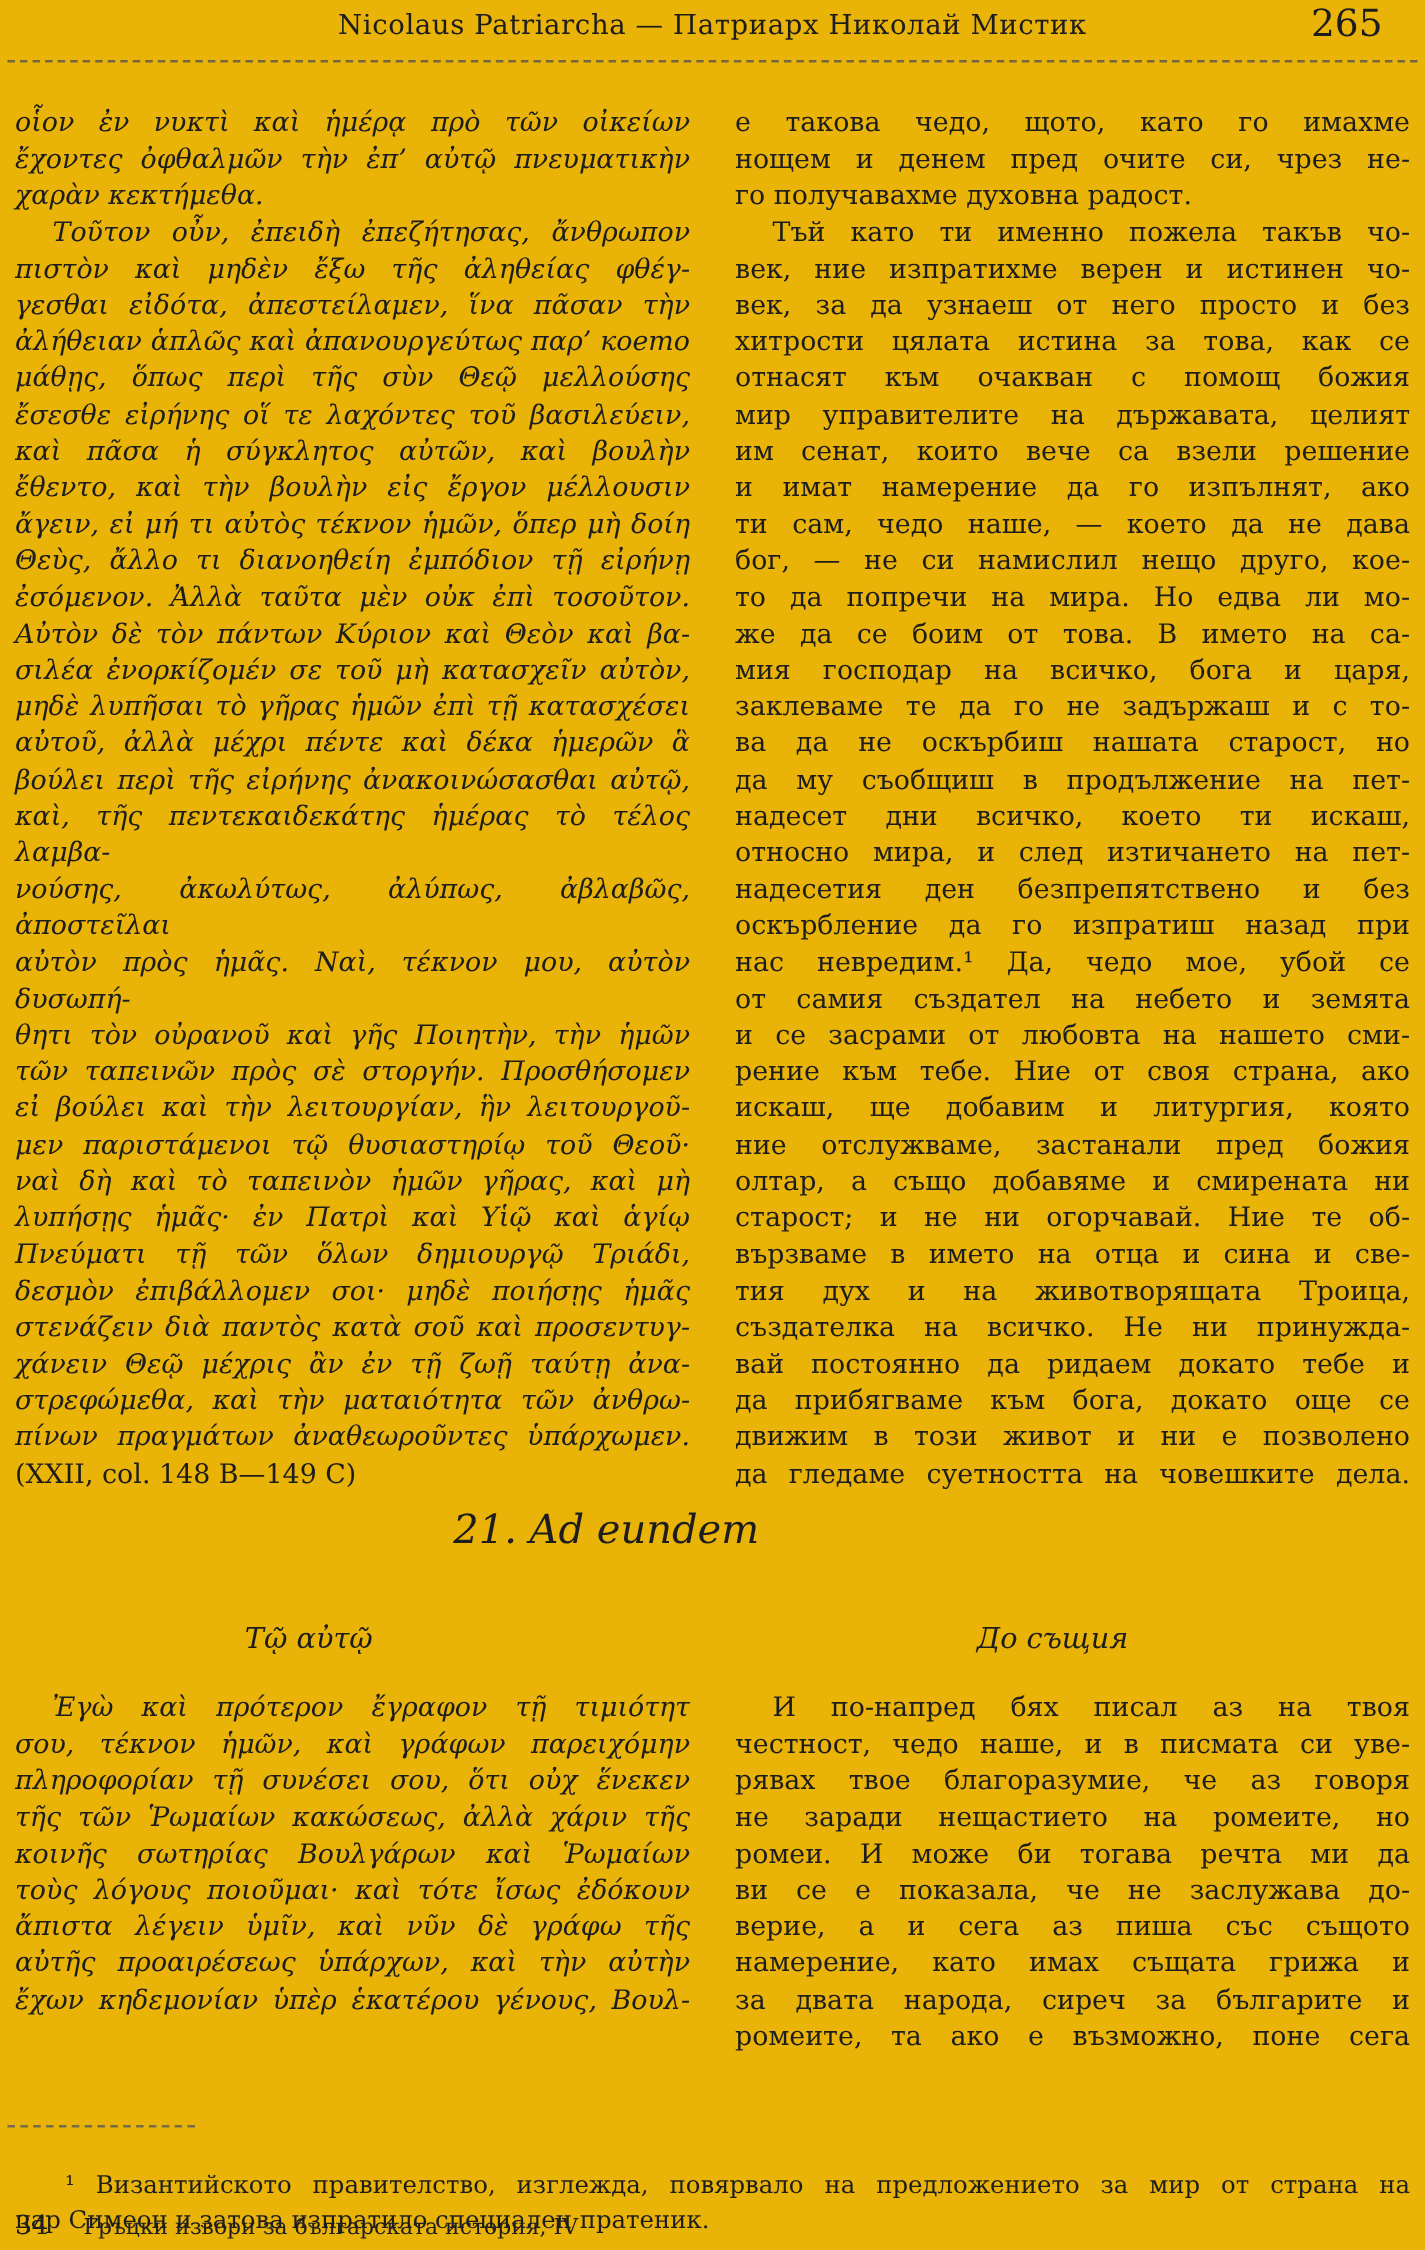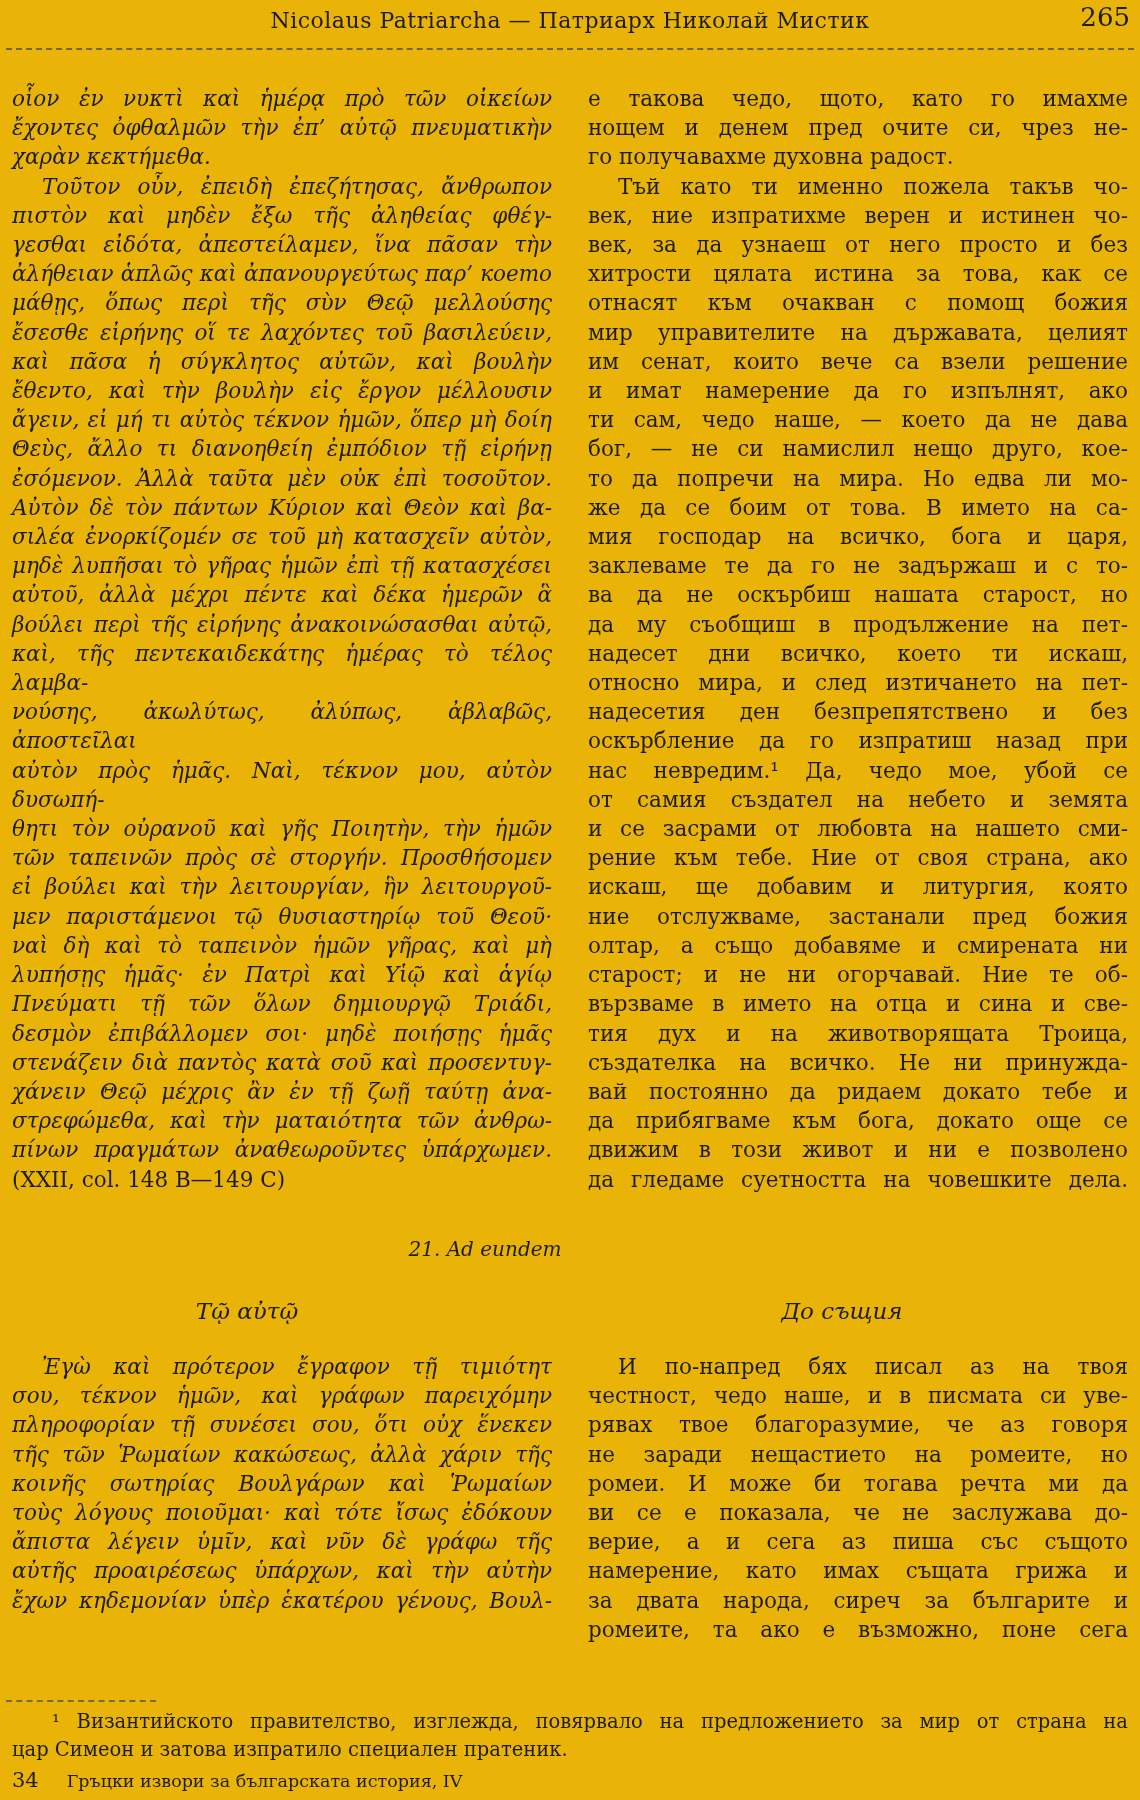--- a/index.html
+++ b/index.html
@@ -7,53 +7,53 @@
     position:relative; width:1140px; height:1800px;
     background:#eab308; color:#1d1d1d;
     font-family:"DejaVu Serif", serif;
     overflow:hidden;
   }
   .running-head {
     position:absolute; top:8px; left:0; width:1140px;
     text-align:center; font-size:22px; letter-spacing:0.5px;
   }
   .page-number {
-    position:absolute; top:2px; right:10px; font-size:26px;
+    position:absolute; top:2px; right:34px; font-size:30px;
   }
   .top-rule {
     position:absolute; top:48px; left:6px; right:6px; height:0;
     border-top:2px dashed #4e4e4e; opacity:0.75;
   }
   .cols { position:absolute; left:12px; width:1116px; display:flex; gap:36px; }
   .cols.first  { top:84px; }
   .cols.second { top:1352px; }
   .col { width:547px; }
   .tline {
     font-size:21.5px; line-height:29.2px;
     text-align:justify; text-align-last:justify;
   }
   .greek .tline { font-style:italic; }
   .tline.nojust { text-align-last:left; }
   .tline.indent { text-indent:30px; }
   .tline.upright { font-style:normal; }
   .section-heading {
-    position:absolute; top:1237px; left:0; width:1140px;
+    position:absolute; top:1204px; left:0; width:1140px;
     text-align:center; padding-right:170px; box-sizing:border-box;
-    font-style:italic; font-size:20px;
+    font-style:italic; font-size:32px;
   }
   .subheading { position:absolute; top:1298px; font-style:italic; font-size:23px; text-align:center; }
   .subheading.gr { left:12px;  width:470px; }
   .subheading.bg { left:582px; width:520px; }
   .footnote-sep {
     position:absolute; top:1700px; left:6px; width:150px; height:0;
     border-top:2px dashed #5a5a5a; opacity:0.8;
   }
   .footnote { position:absolute; top:1708px; left:12px; width:1116px; }
   .footnote .tline { font-size:19.5px; line-height:27.5px; }
-  .footnote .tline.indent { text-indent:40px; }
+  .footnote .tline.indent { text-indent:40px;margin-top:26px; }
   .footer { position:absolute; top:1768px; left:12px; display:flex; align-items:baseline; gap:28px; }
   .footer .sig   { font-size:21px; }
   .footer .title { font-size:17.5px; }
 </style>
 </head>
 <body>
 
 <div class="page">
 
   <div class="running-head">Nicolaus Patriarcha — Патриарх Николай Мистик</div>

